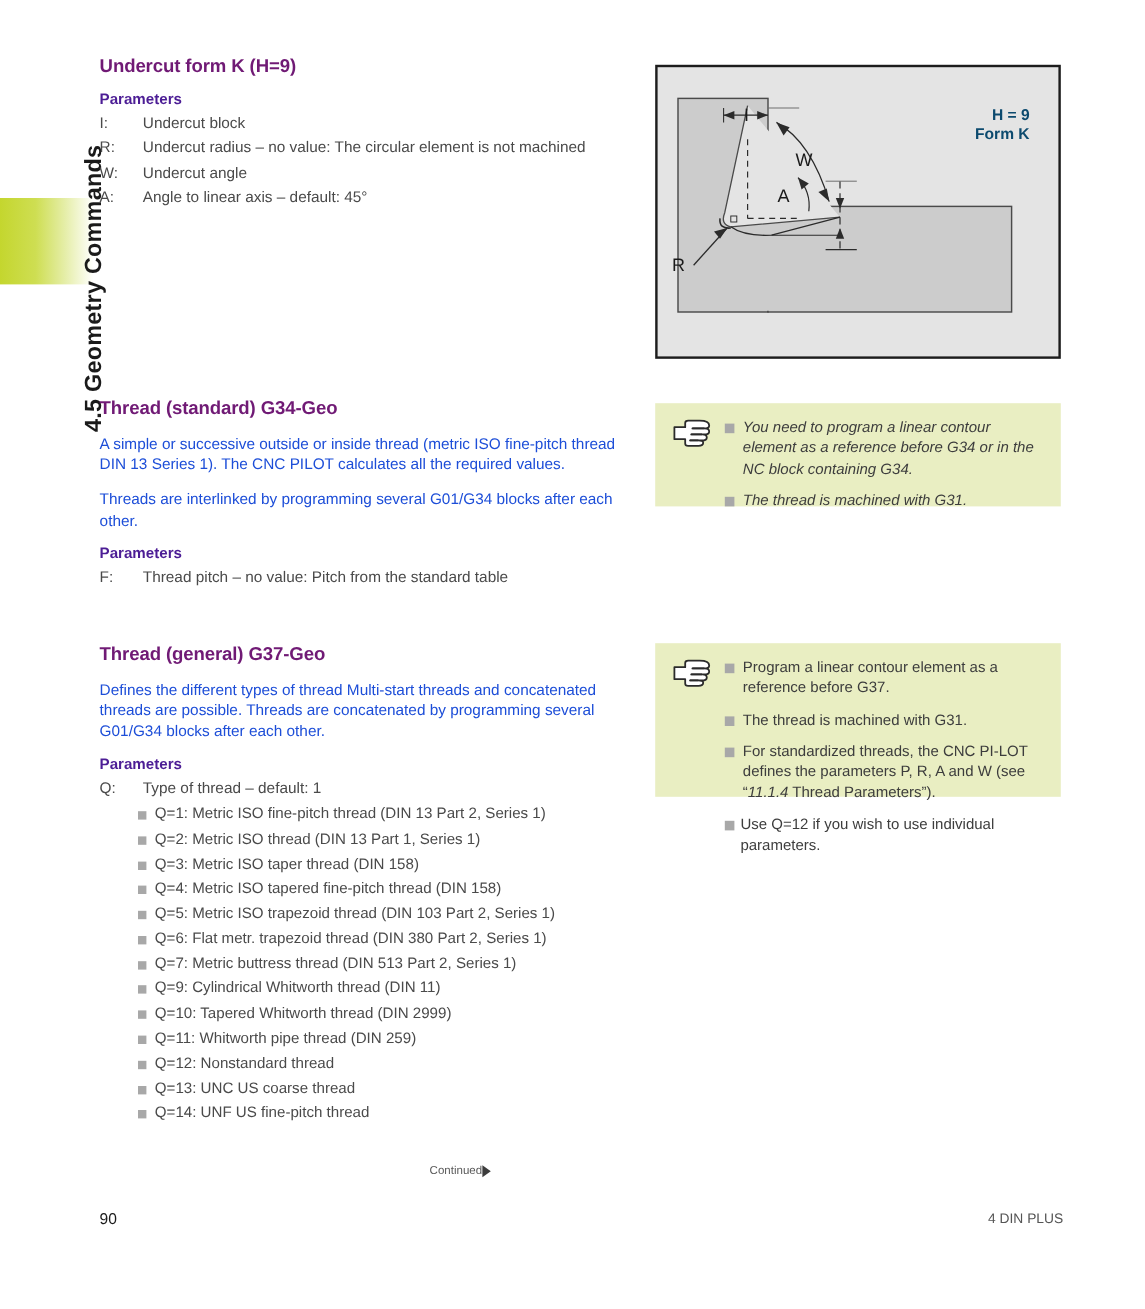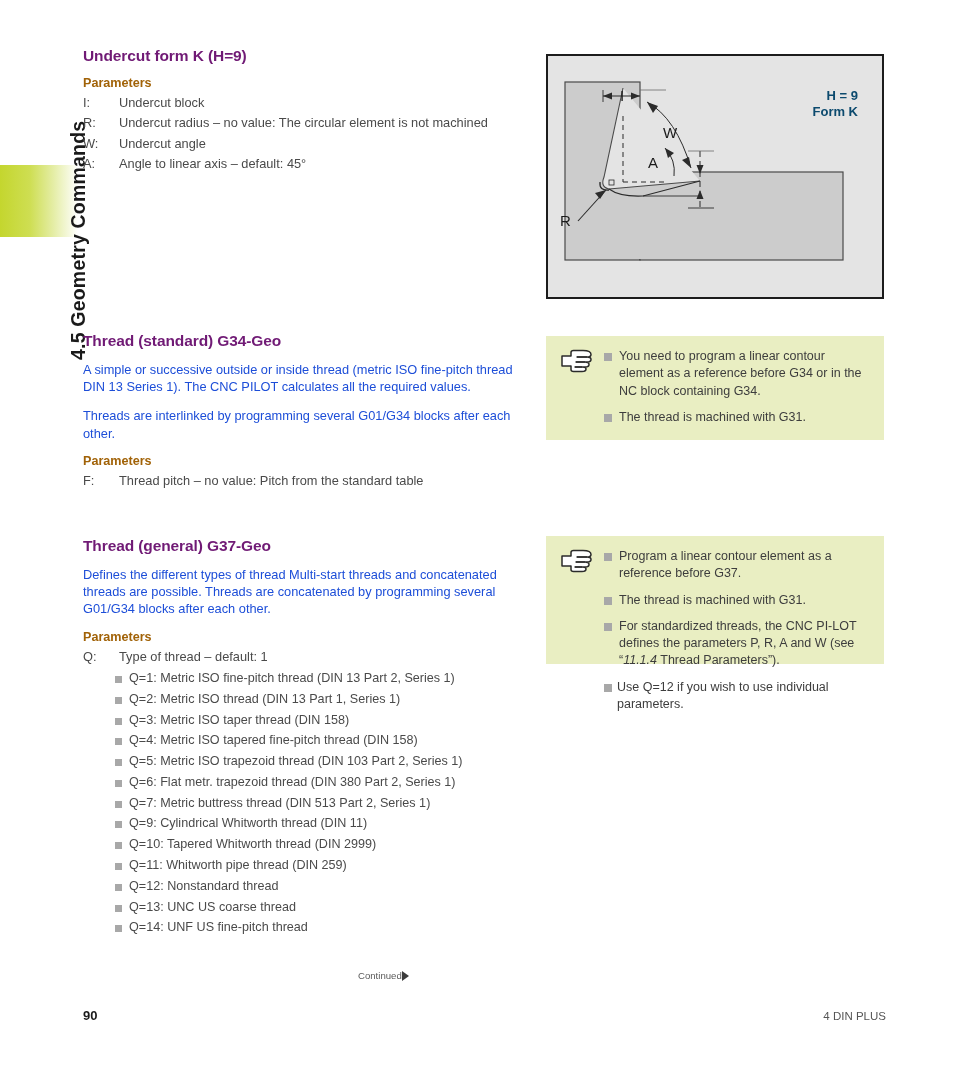--- a/index.html
+++ b/index.html
@@ -54,21 +54,21 @@
   .sec-h1 {
     font-size: 15.5px;
     font-weight: bold;
     color: #701a75;
     margin: 0 0 11px 0;
     letter-spacing: -0.1px;
   }
   .sec-h2 {
     font-size: 12.6px;
     font-weight: bold;
-    color: #a16207;
+    color: #4c1d95;
     margin: 0 0 3px 0;
   }
   .body-p {
     font-size: 12.8px;
     line-height: 17.2px;
     color: #1d4ed8;
     margin: 0 0 12px 0;
   }
 
   
@@ -142,21 +142,21 @@
   .note-box {
     position: absolute;
     left: 546px;
     width: 338px;
     background: #e9eec2;
     box-sizing: border-box;
     padding: 12px 16px 12px 14px;
     display: flex;
     align-items: flex-start;
   }
-  #note-g34 { top: 336px; height: 104px; }
+  #note-g34 { top: 336px; height: 86px; font-style: italic; }
   #note-g37 { top: 536px; height: 128px; }
 
   .note-icon {
     flex: 0 0 42px;
     width: 42px;
     padding-top: 1px;
   }
   .note-body {
     flex: 1 1 auto;
     padding-left: 2px;
@@ -197,21 +197,21 @@
     width: 0; height: 0;
     border-left: 7px solid #3c3c3c;
     border-top: 5px solid transparent;
     border-bottom: 5px solid transparent;
   }
   #page-number {
     position: absolute;
     left: 83px;
     top: 1008px;
     font-size: 13px;
-    font-weight: bold;
+    font-weight: normal;
     color: #1a1a1a;
   }
   #footer-right {
     position: absolute;
     right: 68px;
     top: 1010px;
     font-size: 11.5px;
     color: #555555;
   }
 </style>

